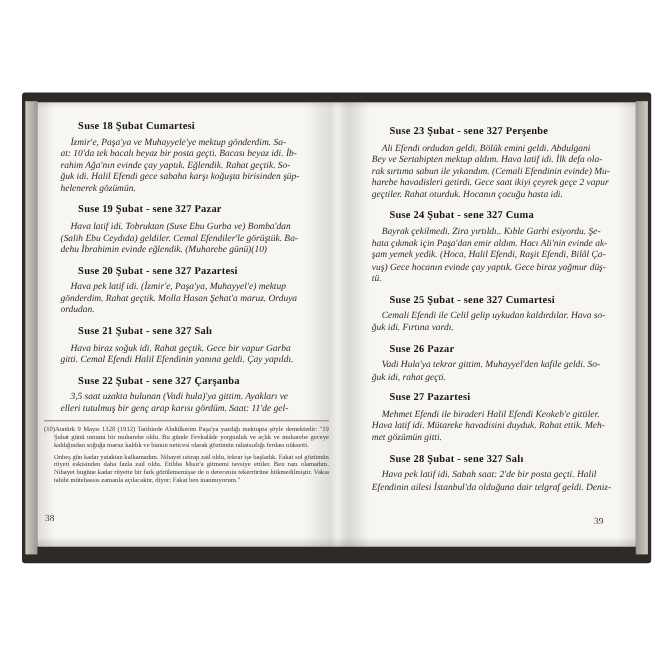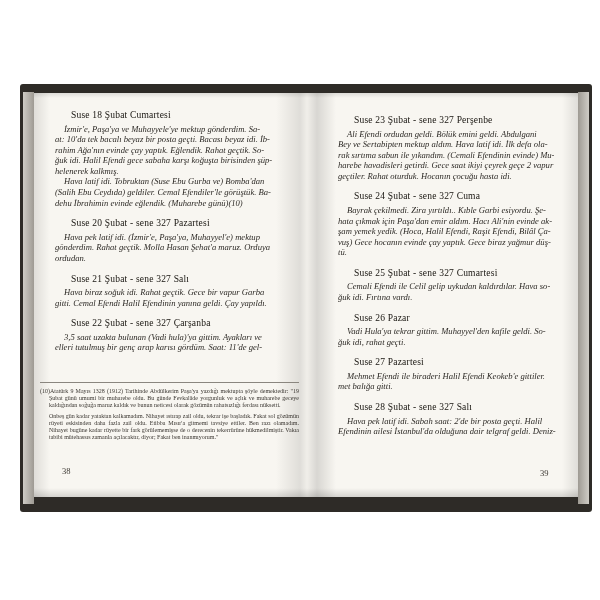--- a/index.html
+++ b/index.html
@@ -16,59 +16,60 @@
       linear-gradient(to bottom, rgba(0,0,0,.10), rgba(0,0,0,0) 5px),
       linear-gradient(to top, rgba(0,0,0,.14), rgba(0,0,0,0) 9px),
       linear-gradient(to right, rgba(0,0,0,0) calc(50% - 30px), rgba(0,0,0,.10) calc(50% - 6px), rgba(0,0,0,.03) calc(50% + 1px), rgba(0,0,0,.13) calc(50% + 11px), rgba(0,0,0,0) calc(50% + 30px)),
       #f8f6f1;}
 
   
   .col{position:absolute;}
   #col-left{left:55px;top:106px;width:247px;}
   #col-right{left:338px;top:101px;width:243px;}
 
-  .entry-header{font-weight:normal;font-size:9.5px;line-height:11px;color:#17140f;
+  .entry-header{font-weight:bold;font-size:9.5px;line-height:11px;color:#17140f;
     margin:10px 0 2.5px 16px;white-space:nowrap;letter-spacing:.2px;}
   #col-left .entry:first-child .entry-header{margin-top:4px;}
   .entry.after-cont .entry-header{margin-top:14px;}
 
   .line{font-style:italic;font-size:8.6px;line-height:10.6px;color:#2c2925;white-space:nowrap;}
   .line.first{text-indent:9px;}
   .cont-block{margin-top:19px;}
 
   
   .footnote{position:absolute;left:40px;top:382px;width:259px;}
   .fn-rule{border-top:1px solid #8a867f;margin:0 0 5px 0;height:0;}
   .fn{font-size:6px;line-height:7.2px;color:#3a3631;text-align:justify;margin:0;}
   .fn1{text-indent:-9px;padding-left:9px;margin-bottom:3px;}
   .fn2{padding-left:9px;}
 
   .pagenum{position:absolute;font-size:8.5px;color:#3c3832;}
-  #pn-left{left:41px;top:466px;margin-left:21px;}
+  #pn-left{left:41px;top:466px;}
   #pn-right{left:540px;top:468px;text-align:right;}
 </style>
 </head>
 <body>
 
 <div class="photo">
   <div class="stack-l"></div>
   <div class="stack-r"></div>
   <div class="book"></div>
 </div>
 
 <div class="col" id="col-left">
   <div class="entry">
     <div class="entry-header">Suse 18 Şubat Cumartesi</div>
     <div class="line first">İzmir'e, Paşa'ya ve Muhayyele'ye mektup gönderdim. Sa-</div>
     <div class="line">at: 10'da tek bacalı beyaz bir posta geçti. Bacası beyaz idi. İb-</div>
     <div class="line">rahim Ağa'nın evinde çay yaptık. Eğlendik. Rahat geçtik. So-</div>
     <div class="line">ğuk idi. Halil Efendi gece sabaha karşı koğuşta birisinden şüp-</div>
-    <div class="line">helenerek kalkmış.</div>
+    <div class="line">helenerek gözümün.</div>
   </div>
   <div class="entry">
+    <div class="entry-header">Suse 19 Şubat - sene 327 Pazar</div>
     <div class="line first">Hava latif idi. Tobruktan (Suse Ebu Gurba ve) Bomba'dan</div>
     <div class="line">(Salih Ebu Ceydıda) geldiler. Cemal Efendiler'le görüştük. Ba-</div>
     <div class="line">dehu İbrahimin evinde eğlendik. (Muharebe günü)(10)</div>
   </div>
   <div class="entry">
     <div class="entry-header">Suse 20 Şubat - sene 327 Pazartesi</div>
     <div class="line first">Hava pek latif idi. (İzmir'e, Paşa'ya, Muhayyel'e) mektup</div>
     <div class="line">gönderdim. Rahat geçtik. Molla Hasan Şehat'a maruz. Orduya</div>
     <div class="line">ordudan.</div>
   </div>
@@ -115,21 +116,22 @@
     <div class="line">ğuk idi. Fırtına vardı.</div>
   </div>
   <div class="entry">
     <div class="entry-header">Suse 26 Pazar</div>
     <div class="line first">Vadi Hula'ya tekrar gittim. Muhayyel'den kafile geldi. So-</div>
     <div class="line">ğuk idi, rahat geçti.</div>
   </div>
   <div class="entry">
     <div class="entry-header">Suse 27 Pazartesi</div>
     <div class="line first">Mehmet Efendi ile biraderi Halil Efendi Keokeb'e gittiler.</div>
-    <div class="line">met balığa gitti.</div>
+    <div class="line">Hava latif idi. Mütareke havadisini duyduk. Rahat ettik. Meh-</div>
+    <div class="line">met gözümün gitti.</div>
   </div>
   <div class="entry">
     <div class="entry-header">Suse 28 Şubat - sene 327 Salı</div>
     <div class="line first">Hava pek latif idi. Sabah saat: 2'de bir posta geçti. Halil</div>
     <div class="line">Efendinin ailesi İstanbul'da olduğuna dair telgraf geldi. Deniz-</div>
   </div>
 </div>
 
 <div class="pagenum" id="pn-right">39</div>
 

